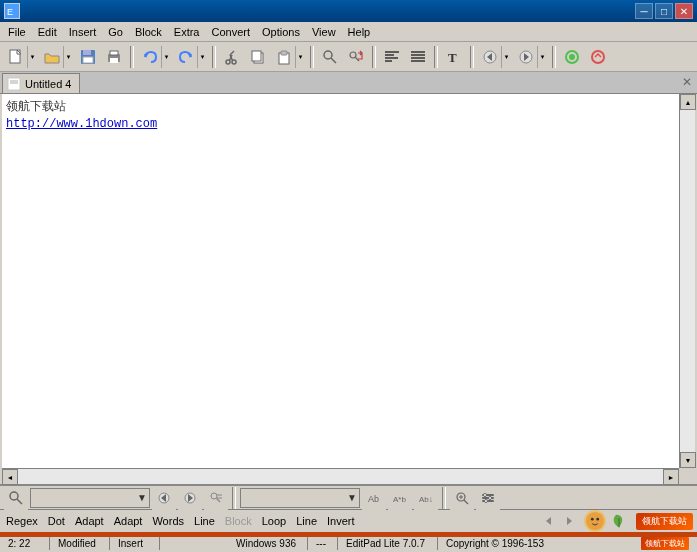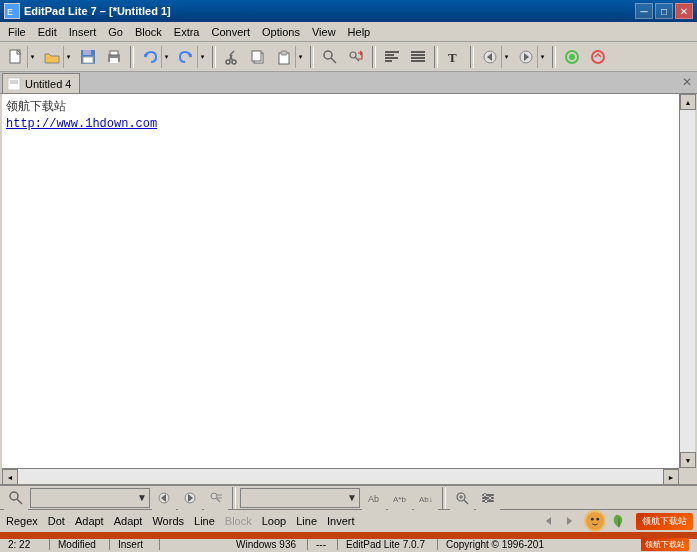--- a/index.html
+++ b/index.html
@@ -205,21 +205,21 @@
     .regex-item {
       cursor: pointer;
       padding: 0 2px;
     }
 
     .status-bar {
       background: #d4d0c8;
       height: 18px;
       display: flex;
       align-items: flex-start;
-      border-top: 7px solid #c2410c;
+      border-top: 5px solid #c2410c;
       font-size: 10px;
     }
     .status-seg {
       padding: 0 8px;
       border-right: 1px solid #808080;
       height: 100%;
       display: flex;
       align-items: center;
     }
     .status-seg:last-child { border-right: none; flex: 1; }
@@ -239,21 +239,20 @@
 <body>
 
 <div class="title-bar">
   <div class="title-bar-left">
     <div class="title-bar-icon">
       <svg width="14" height="14" viewBox="0 0 14 14">
         <rect width="14" height="14" fill="#4a9eff"></rect>
         <text x="2" y="11" font-size="9" fill="white" font-family="Arial">E</text>
       </svg>
     </div>
-    <span class="title-bar-text">EditPad Lite 7 – [*Untitled 1]</span>
   </div>
   <div class="title-bar-controls">
     <div class="title-btn">─</div>
     <div class="title-btn">□</div>
     <div class="title-btn close">✕</div>
   </div>
 </div>
 
 <div class="menu-bar">
   <div class="menu-item">File</div>
@@ -592,18 +591,18 @@
 
 <div class="status-bar">
   <div class="status-seg" style="min-width:50px;">2: 22</div>
   <div class="status-seg" style="min-width:60px;">Modified</div>
   <div class="status-seg" style="min-width:50px;">Insert</div>
   <div class="status-seg" style="min-width:60px;margin-top:28px;">Windows</div>
   <div class="status-seg" style="min-width:80px;margin-left:8px;">Windows 936</div>
   <div class="status-seg" style="min-width:30px;">---</div>
   <div class="status-seg" style="min-width:100px;">EditPad Lite 7.0.7</div>
   <div class="status-seg" style="flex:1; display:flex; align-items:center; justify-content:space-between;">
-    <span>Copyright © 1996-201</span>
+    <span>Copyright © 1996-153</span>
     <div style="display:flex; align-items:center; gap:2px;">
       <div style="background:linear-gradient(135deg,#cc3300,#ff6600); color:white; font-size:8px; padding:1px 4px; border-radius:1px;">领航下载站</div>
     </div>
   </div>
 </div>
 
 </body></html>

